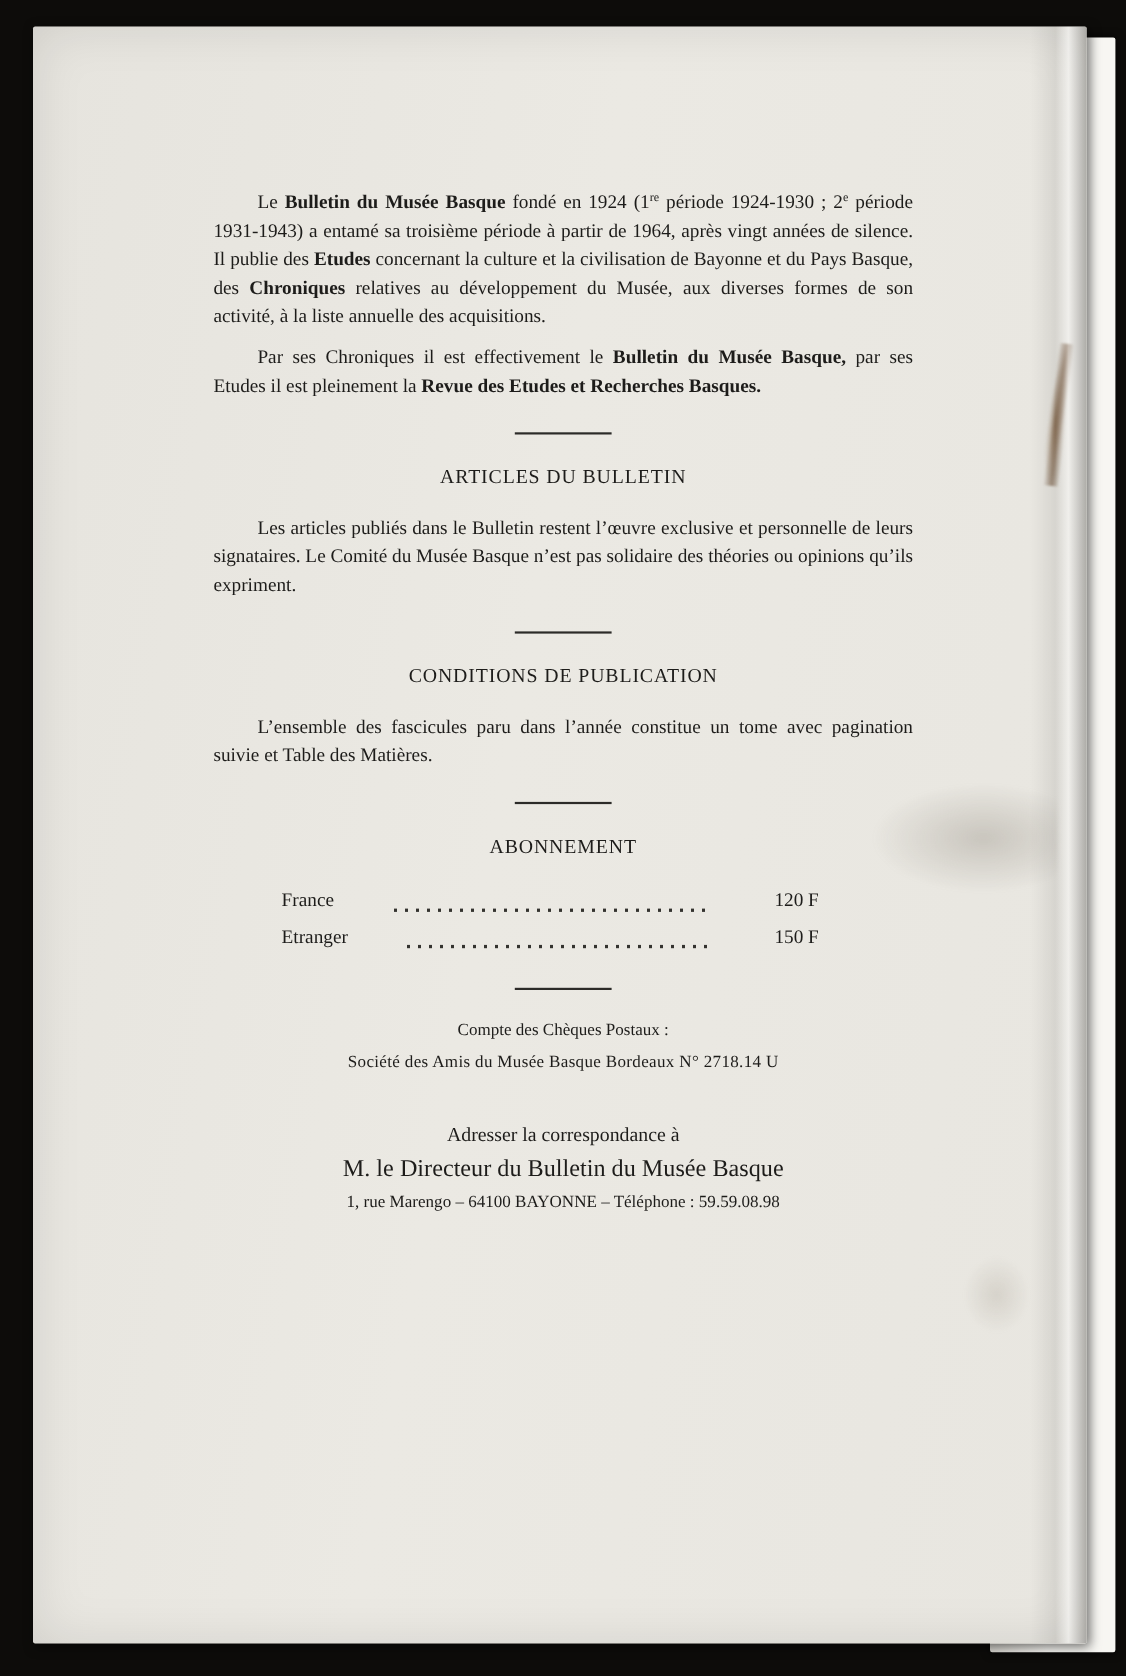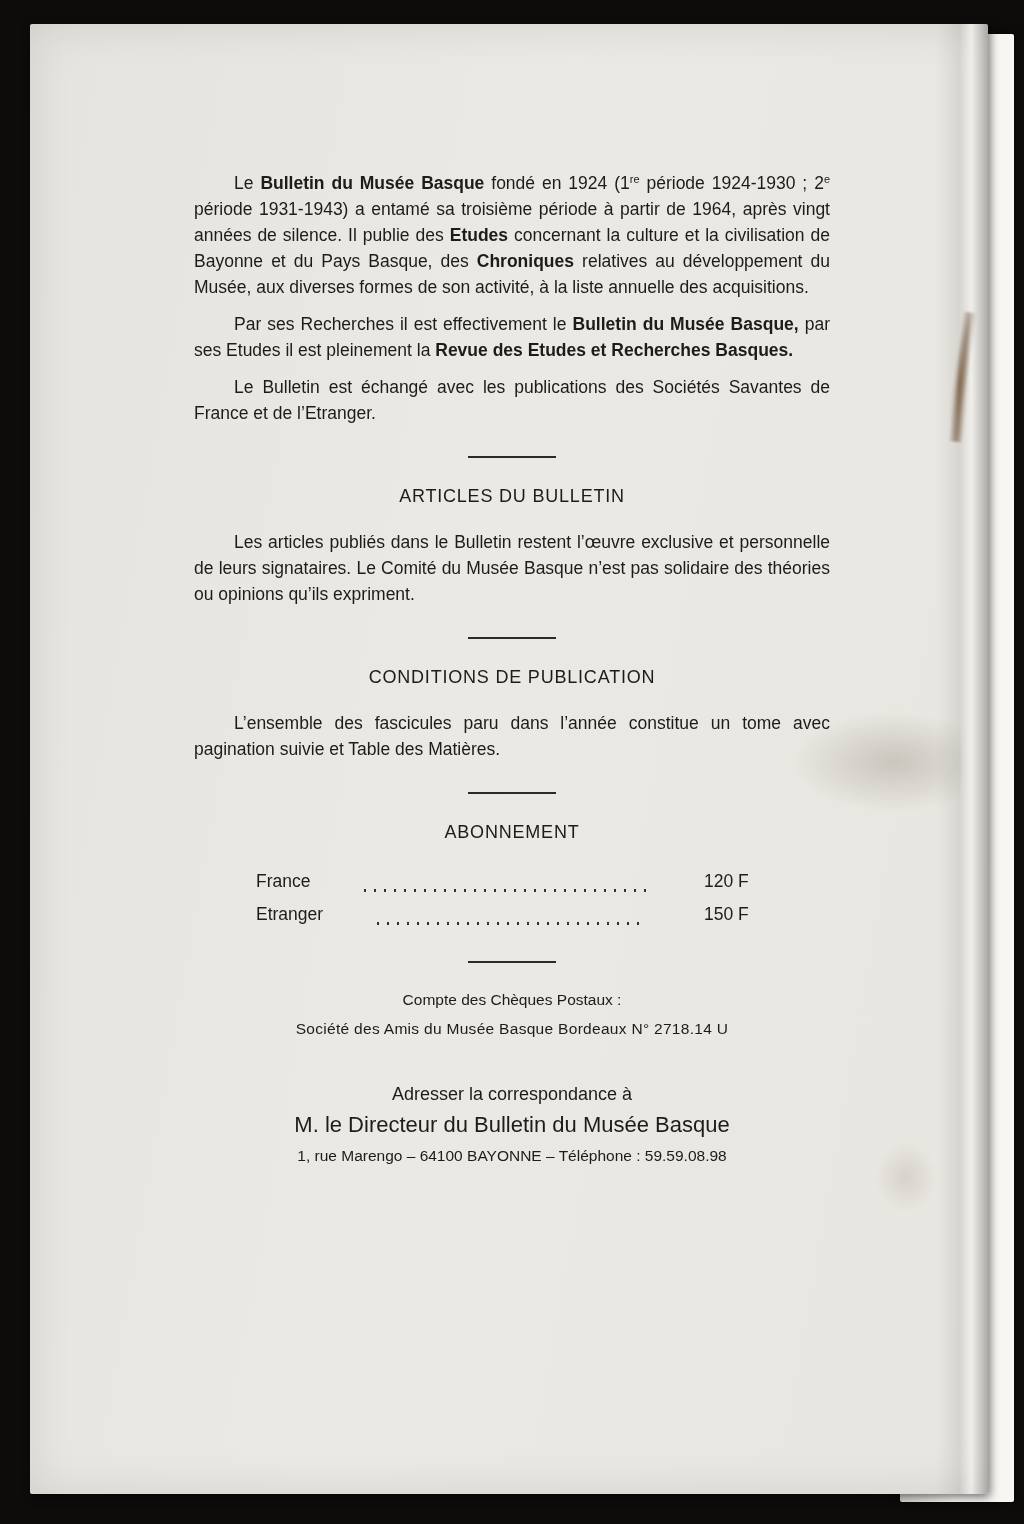--- a/index.html
+++ b/index.html
@@ -19,20 +19,21 @@
     box-shadow: 0 0 8px rgba(0,0,0,.65);
   }
 
   .page {
     position: absolute; left: 30px; top: 24px; width: 958px; height: 1470px;
     background: linear-gradient(100deg, #e6e4de 0%, #ebe9e3 45%, #e8e6e0 100%);
     box-shadow: inset 0 0 46px rgba(0,0,0,.10), 2px 3px 10px rgba(0,0,0,.55);
     border-radius: 2px;
     overflow: hidden;
     color: #1d1c1a;
+    font-family: Liberation Serif, serif;
   }
 
   .fold {
     position: absolute; top: 0; right: 0; bottom: 0; width: 52px;
     background: linear-gradient(to right, rgba(0,0,0,0), rgba(0,0,0,.07) 45%, rgba(255,255,255,.45) 68%, rgba(0,0,0,.22) 100%);
     pointer-events: none;
   }
 
   .content { position: relative; padding: 146px 158px 0 164px; }
 
@@ -102,23 +103,22 @@
 
 <div class="scan">
 
   <div class="under-page"></div>
 
   <div class="page">
     <div class="content">
 
       <p class="para"><span>Le </span><b>Bulletin du Musée Basque</b><span> fondé en 1924 (1</span><sup>re</sup><span> période 1924-1930 ; 2</span><sup>e</sup><span> période 1931-1943) a entamé sa troisième période à partir de 1964, après vingt années de silence. Il publie des </span><b>Etudes</b><span> concernant la culture et la civilisation de Bayonne et du Pays Basque, des </span><b>Chroniques</b><span> relatives au développement du Musée, aux diverses formes de son activité, à la liste annuelle des acquisitions.</span></p>
 
-      <p class="para"><span>Par ses Recherches il est effectivement le </span><b>Bulletin du Musée Basque,</b><span> par ses Etudes il est pleinement la </span><b>Revue des Etudes et Recherches Basques.</b></p>
+      <p class="para"><span>Par ses Chroniques il est effectivement le </span><b>Bulletin du Musée Basque,</b><span> par ses Etudes il est pleinement la </span><b>Revue des Etudes et Recherches Basques.</b></p>
 
-      <p class="para"><span>Le Bulletin est échangé  avec les publications des Sociétés Savantes de France et de l’Etranger.</span></p>
 
       <hr class="rule">
 
       <h2 class="heading">ARTICLES DU BULLETIN</h2>
       <p class="para"><span>Les articles publiés dans le Bulletin restent l’œuvre exclusive et personnelle de leurs signataires. Le Comité du Musée Basque n’est pas solidaire des théories ou opinions qu’ils expriment.</span></p>
 
       <hr class="rule">
 
       <h2 class="heading">CONDITIONS DE PUBLICATION</h2>
       <p class="para"><span>L’ensemble des fascicules paru dans l’année constitue un tome avec pagination suivie et Table des Matières.</span></p>

